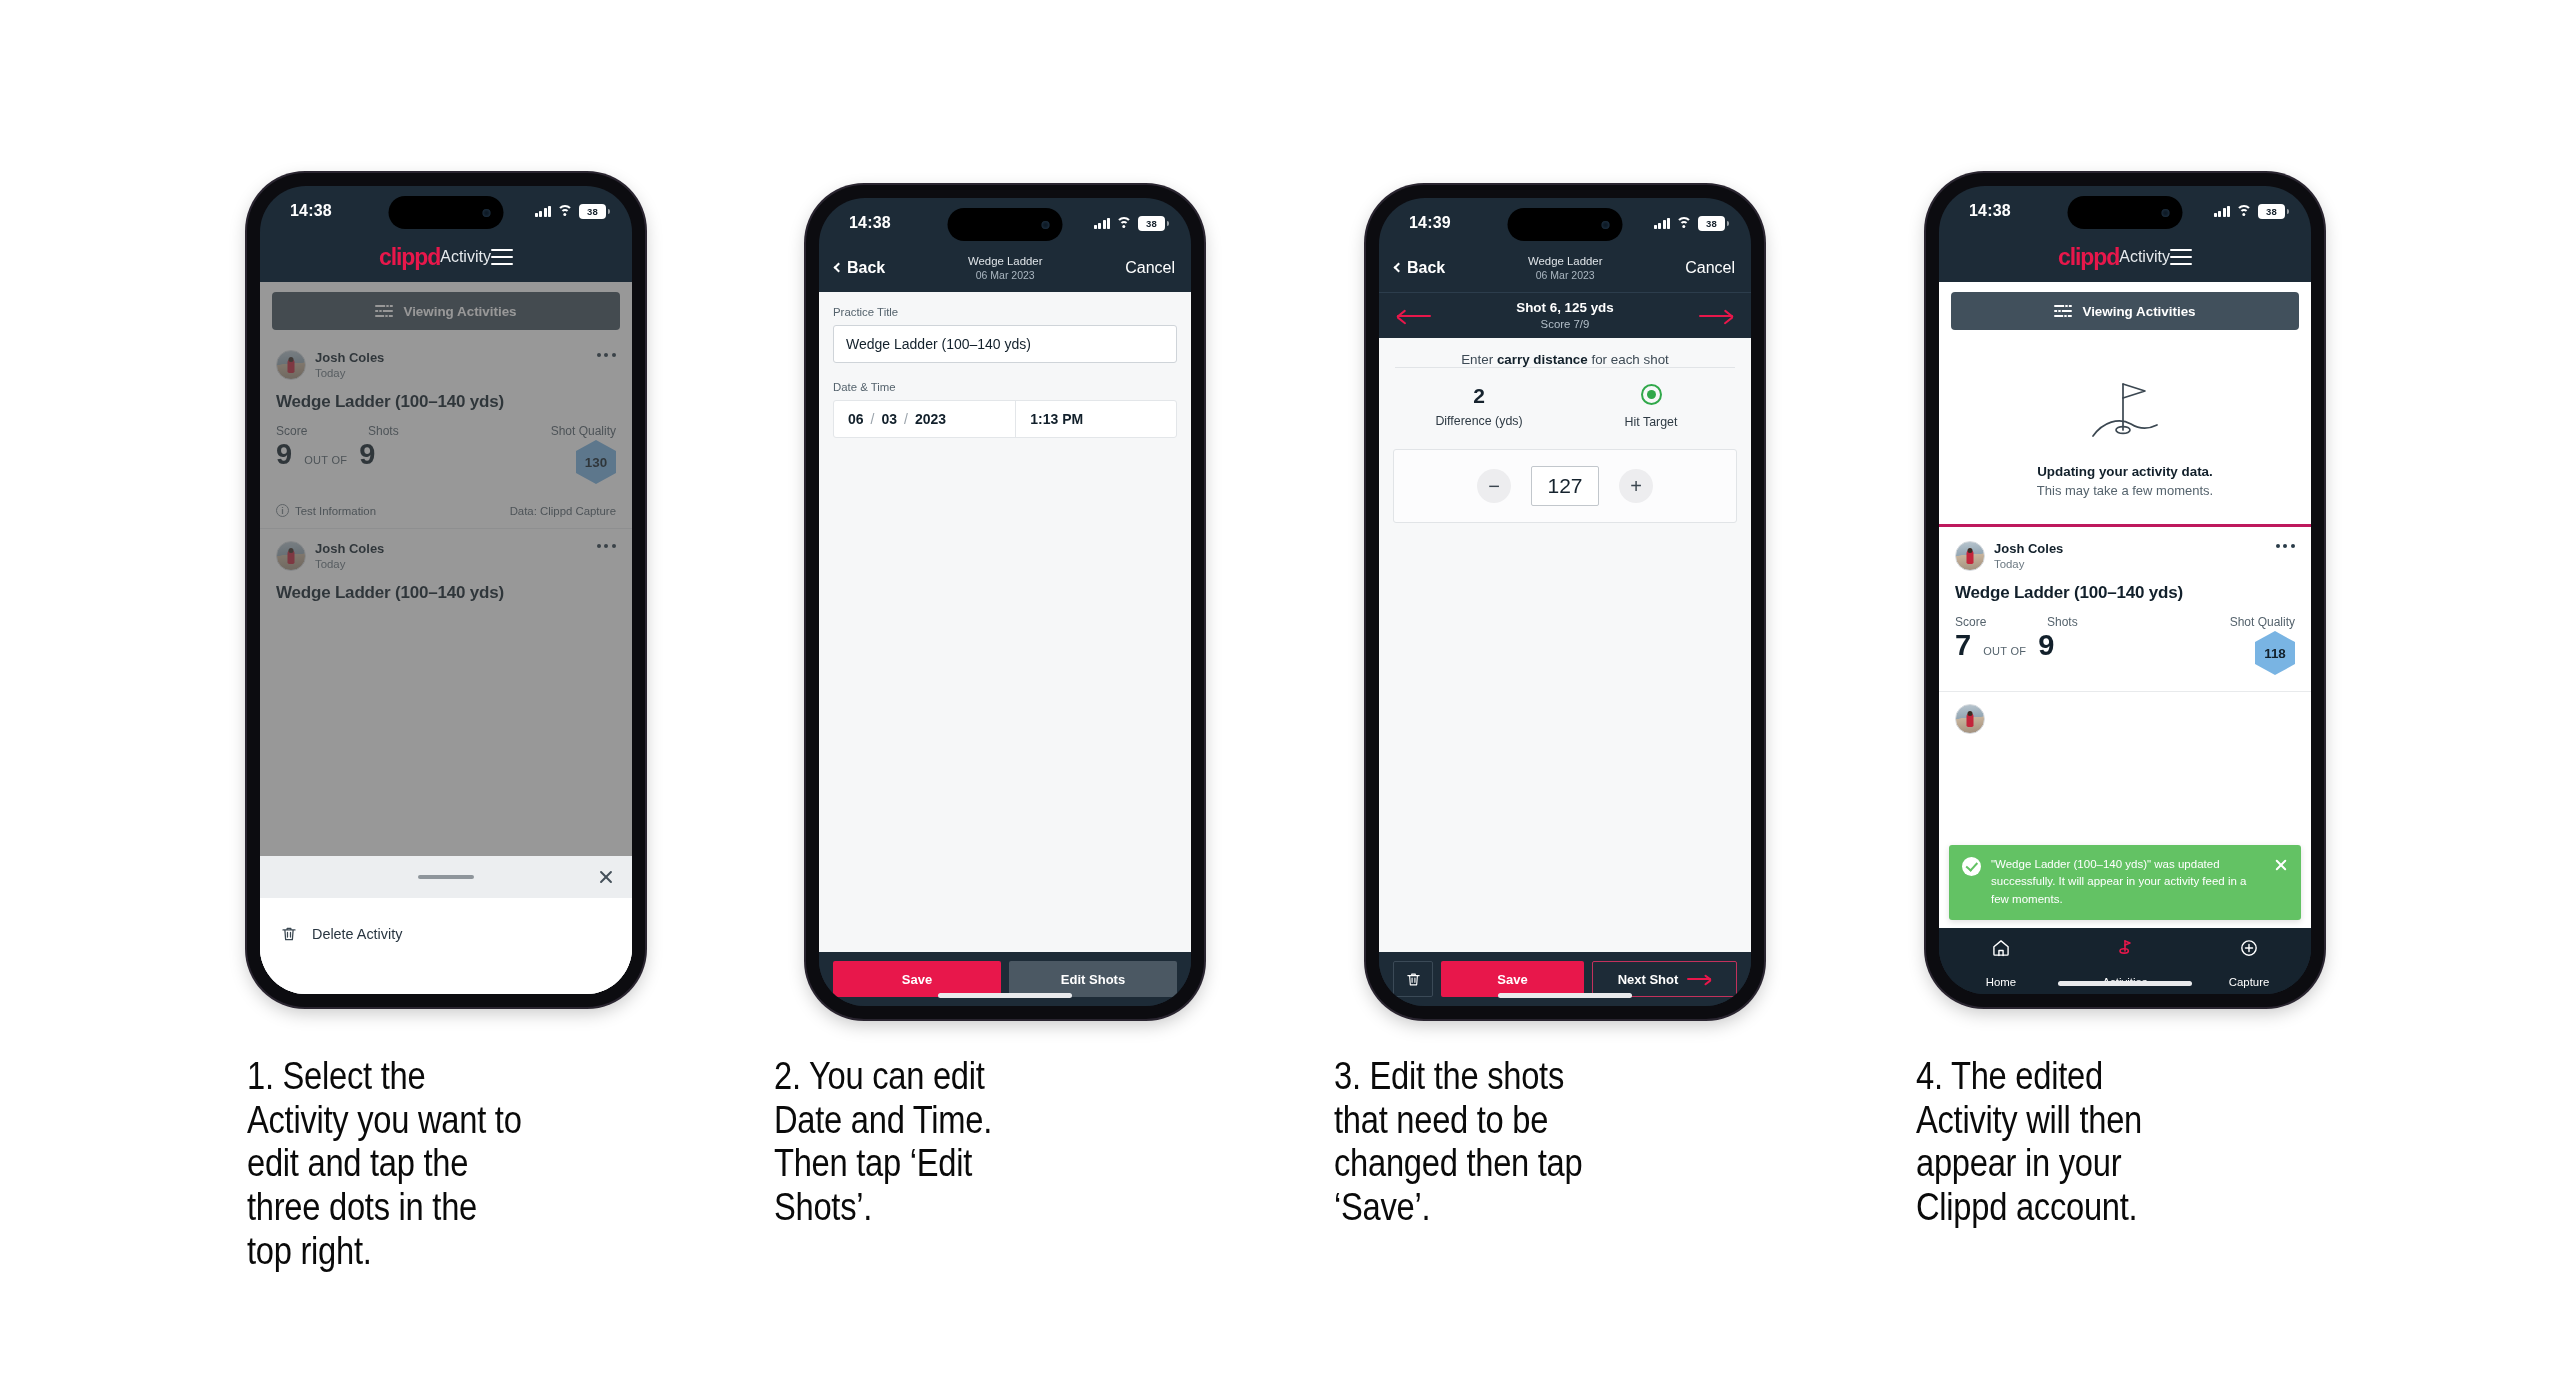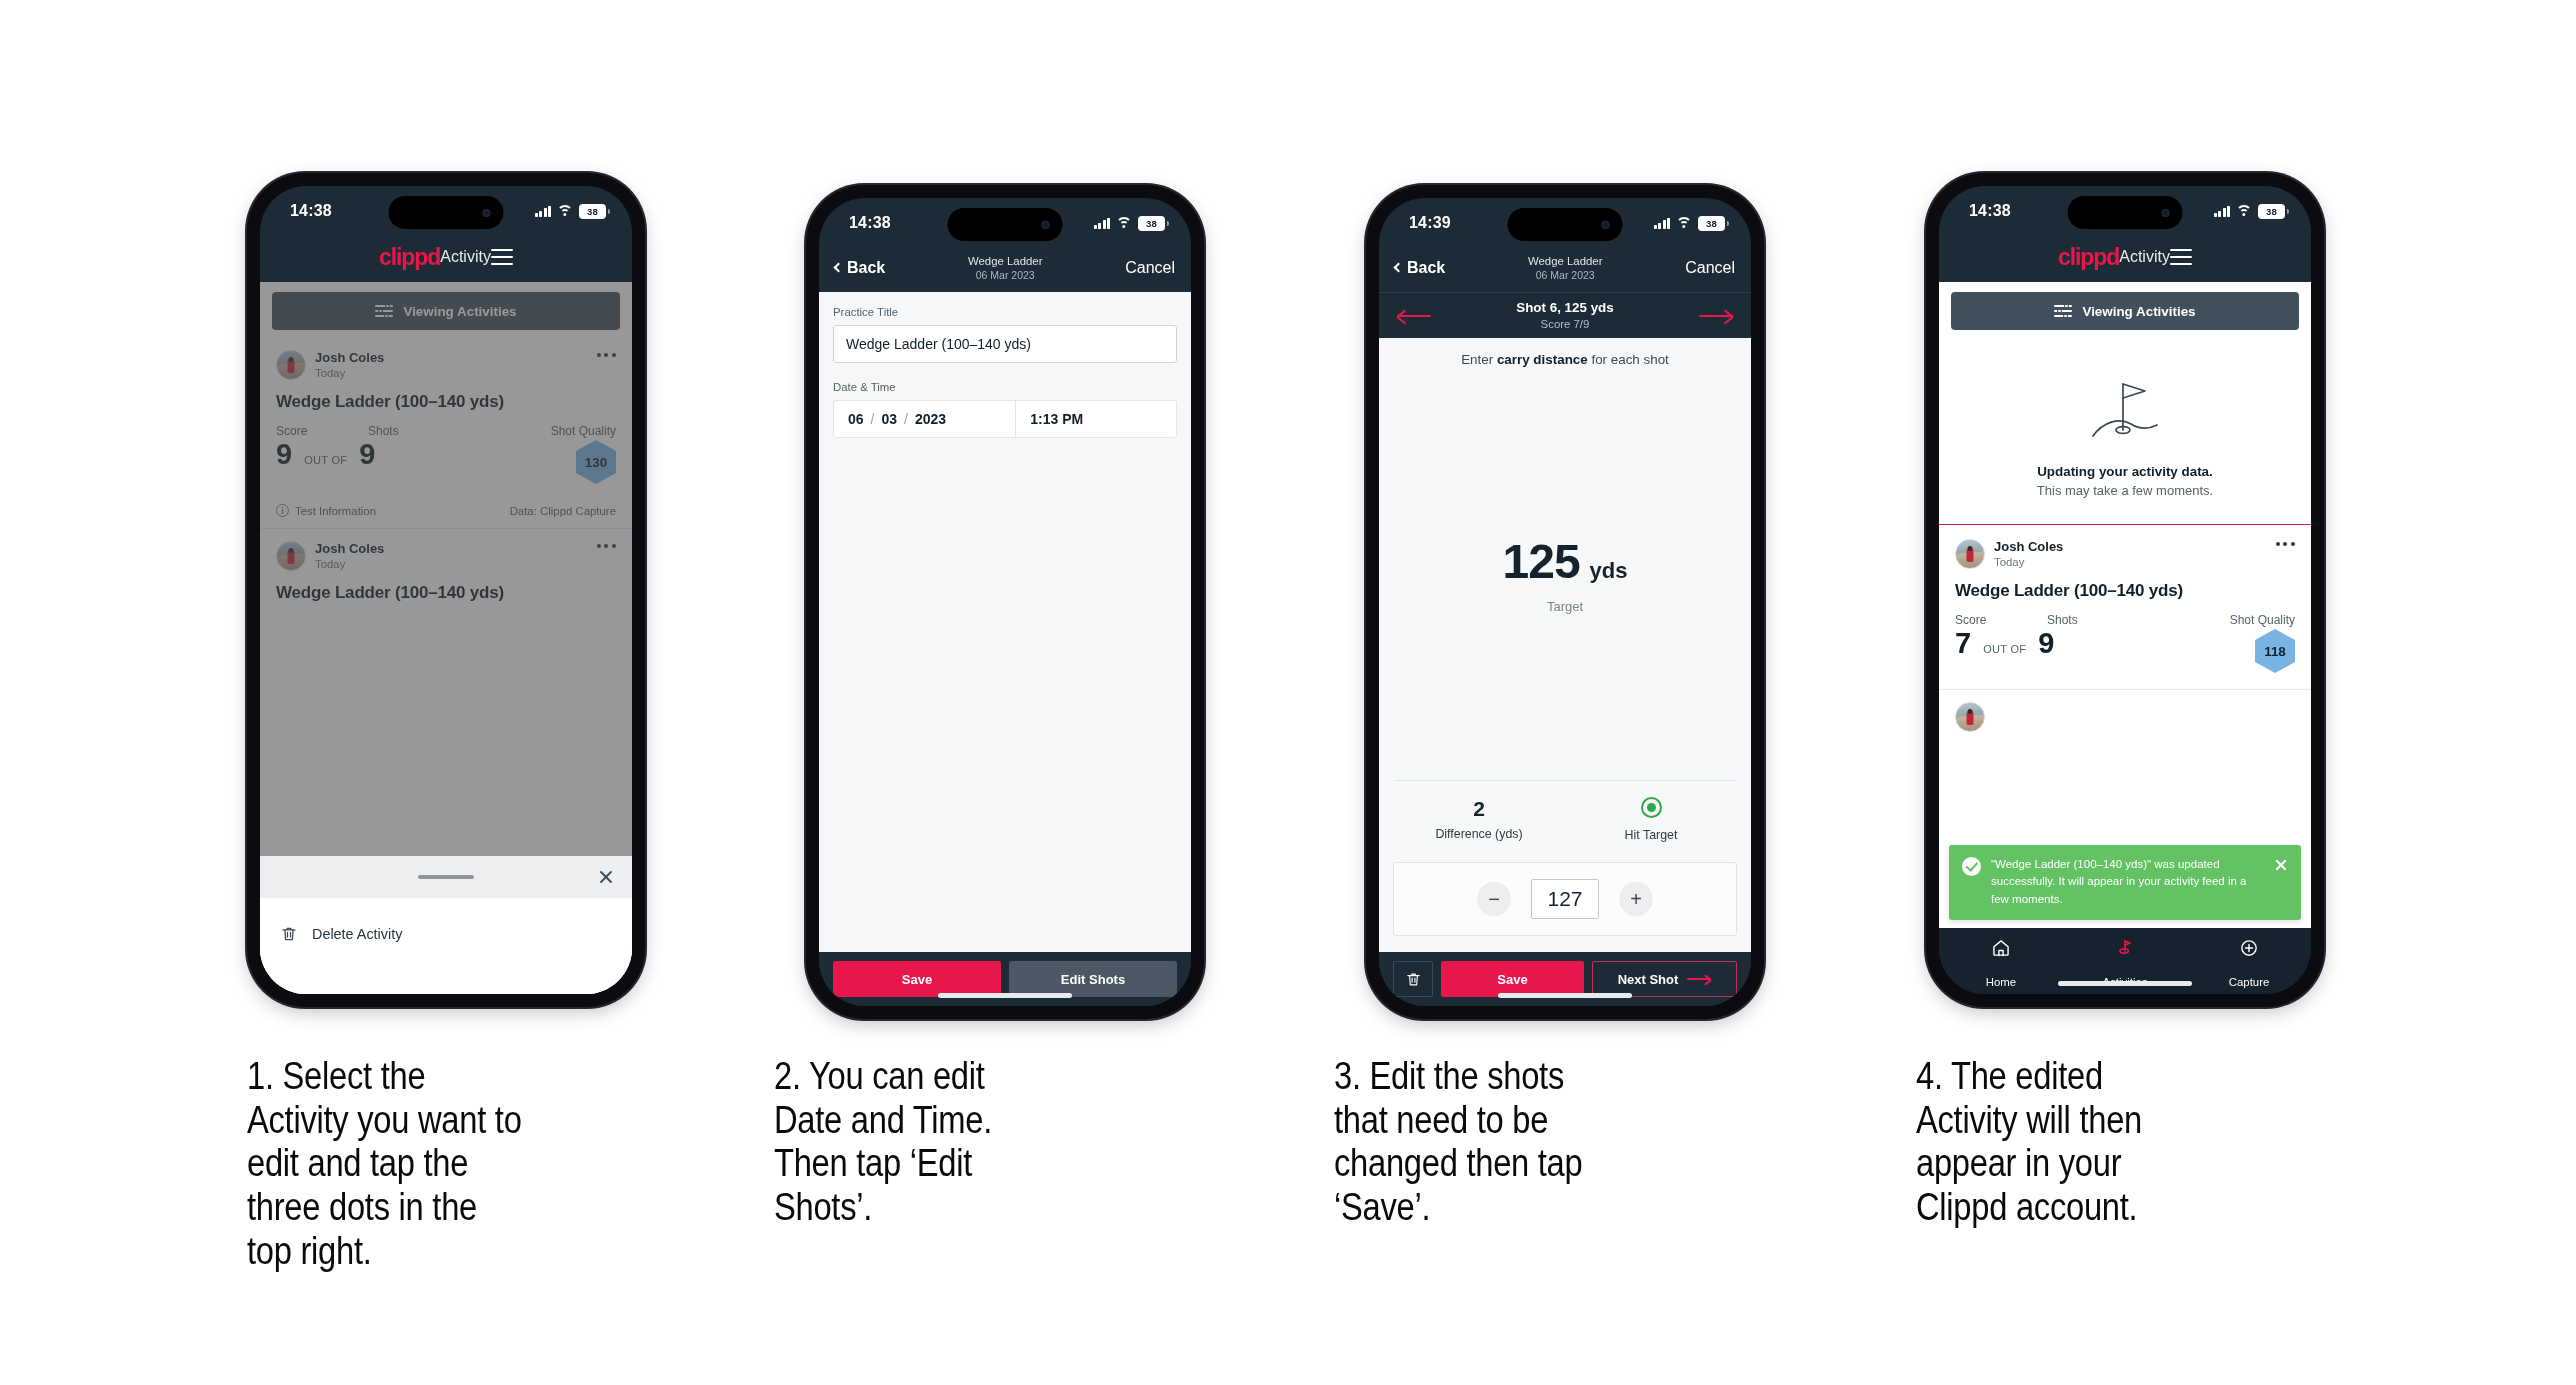--- a/index.html
+++ b/index.html
@@ -249,21 +249,21 @@
     height: 74px; display:flex; align-items:center; justify-content:center; gap:20px;
     margin-bottom: 6px;
   }
   .circ { width:34px;height:34px;border-radius:50%;background:#ededef;
           display:flex;align-items:center;justify-content:center; font-size:20px; color:#3b464f; }
   .numbox { width:68px;height:40px;border:1px solid #c2c7cc;background:#fff;border-radius:2px;
             display:flex;align-items:center;justify-content:center;font-size:21px;color:#16232e;}
 
   
   .loading-box { background:#fff; padding: 34px 0 26px; display:flex; flex-direction:column; align-items:center;
-                 border-bottom:1px solid #be185d; }
+                 border-bottom:3px solid #be185d; }
   .flag-svg { margin-bottom: 12px; }
   .ld1 { font-size:13.4px; font-weight:bold; color:#12202b; }
   .ld2 { font-size:13px; color:#55636d; margin-top:4px; }
 
   .toast {
     position:absolute; left:10px; right:10px; bottom:8px; z-index: 25;
     background:#63c264; border-radius:3px; padding: 11px 13px;
     display:flex; align-items:flex-start; gap:10px;
     box-shadow: 0 2px 6px rgba(0,0,0,.13);
   }
@@ -529,27 +529,20 @@
         <span class="arrow right">
             <i></i>
           </span>
       </div>
 
       <div class="shot-body">
         <div class="enter-line">
           <span>Enter </span><b>carry distance</b><span> for each shot</span>
         </div>
 
-        <div class="bigcarry">
-          <div class="row">
-            <span class="v">125</span>
-            <span class="u">yds</span>
-          </div>
-          <div class="sub">Target</div>
-        </div>
 
         <div class="hr"></div>
 
         <div class="two-stats">
           <div class="ts">
             <div class="tv">2</div>
             <div class="tl">Difference (yds)</div>
           </div>
           <div class="ts">
             <div class="target-dot">

